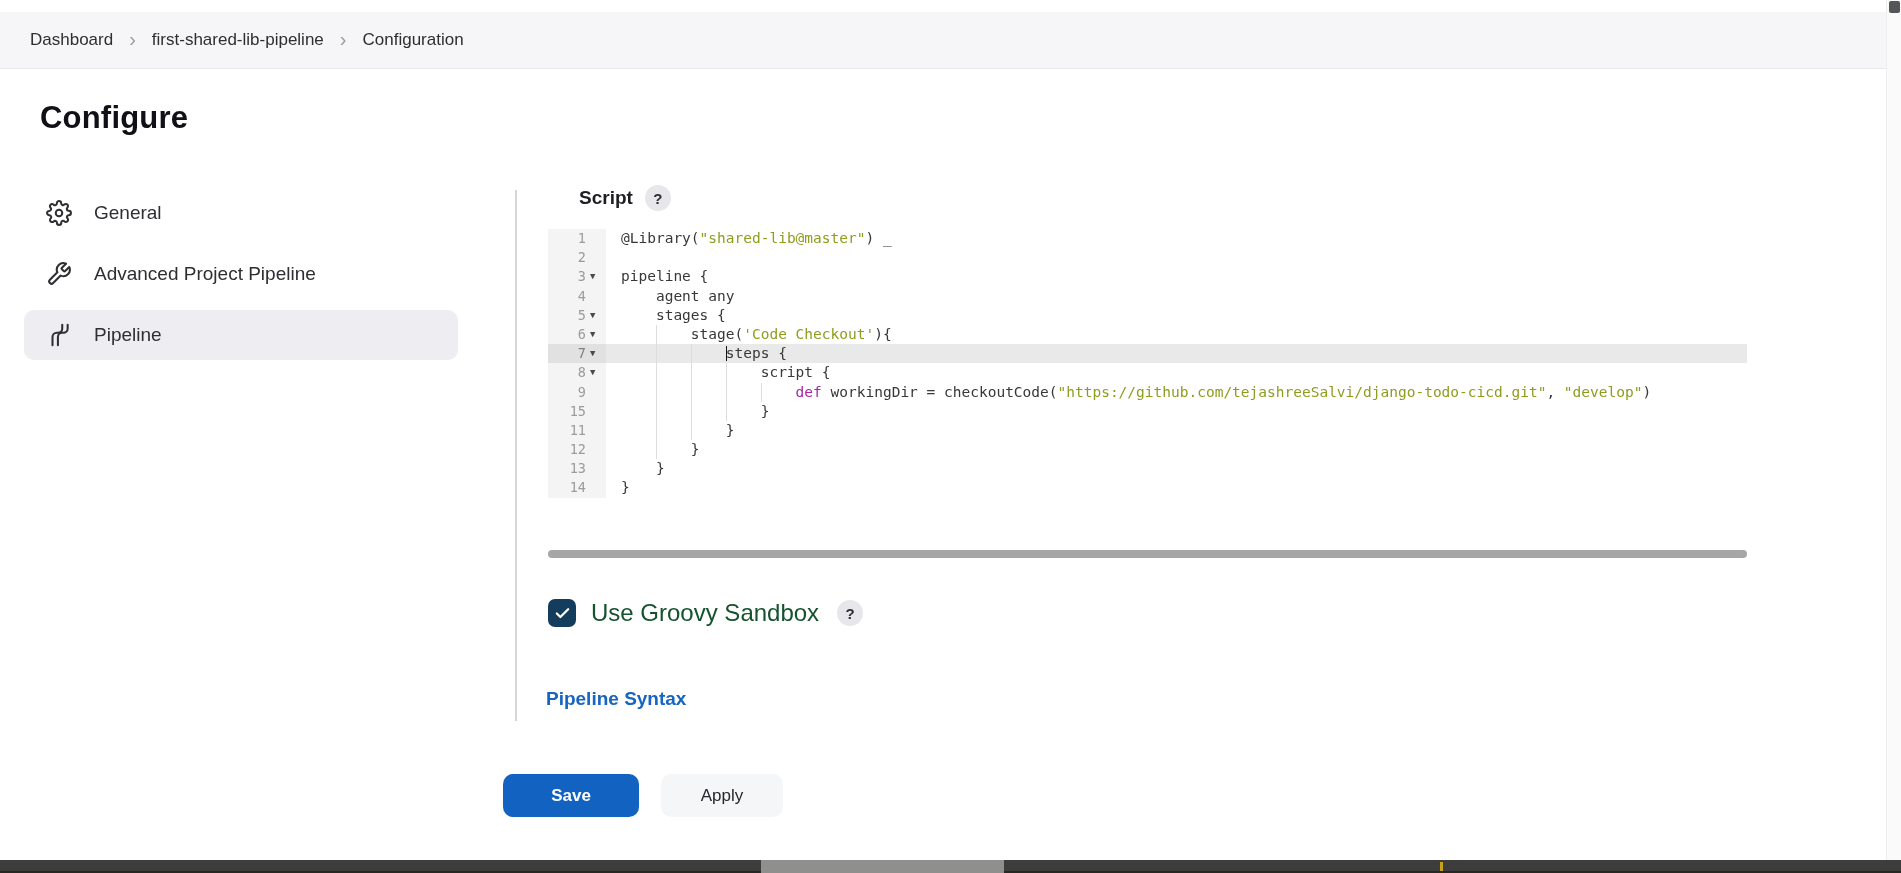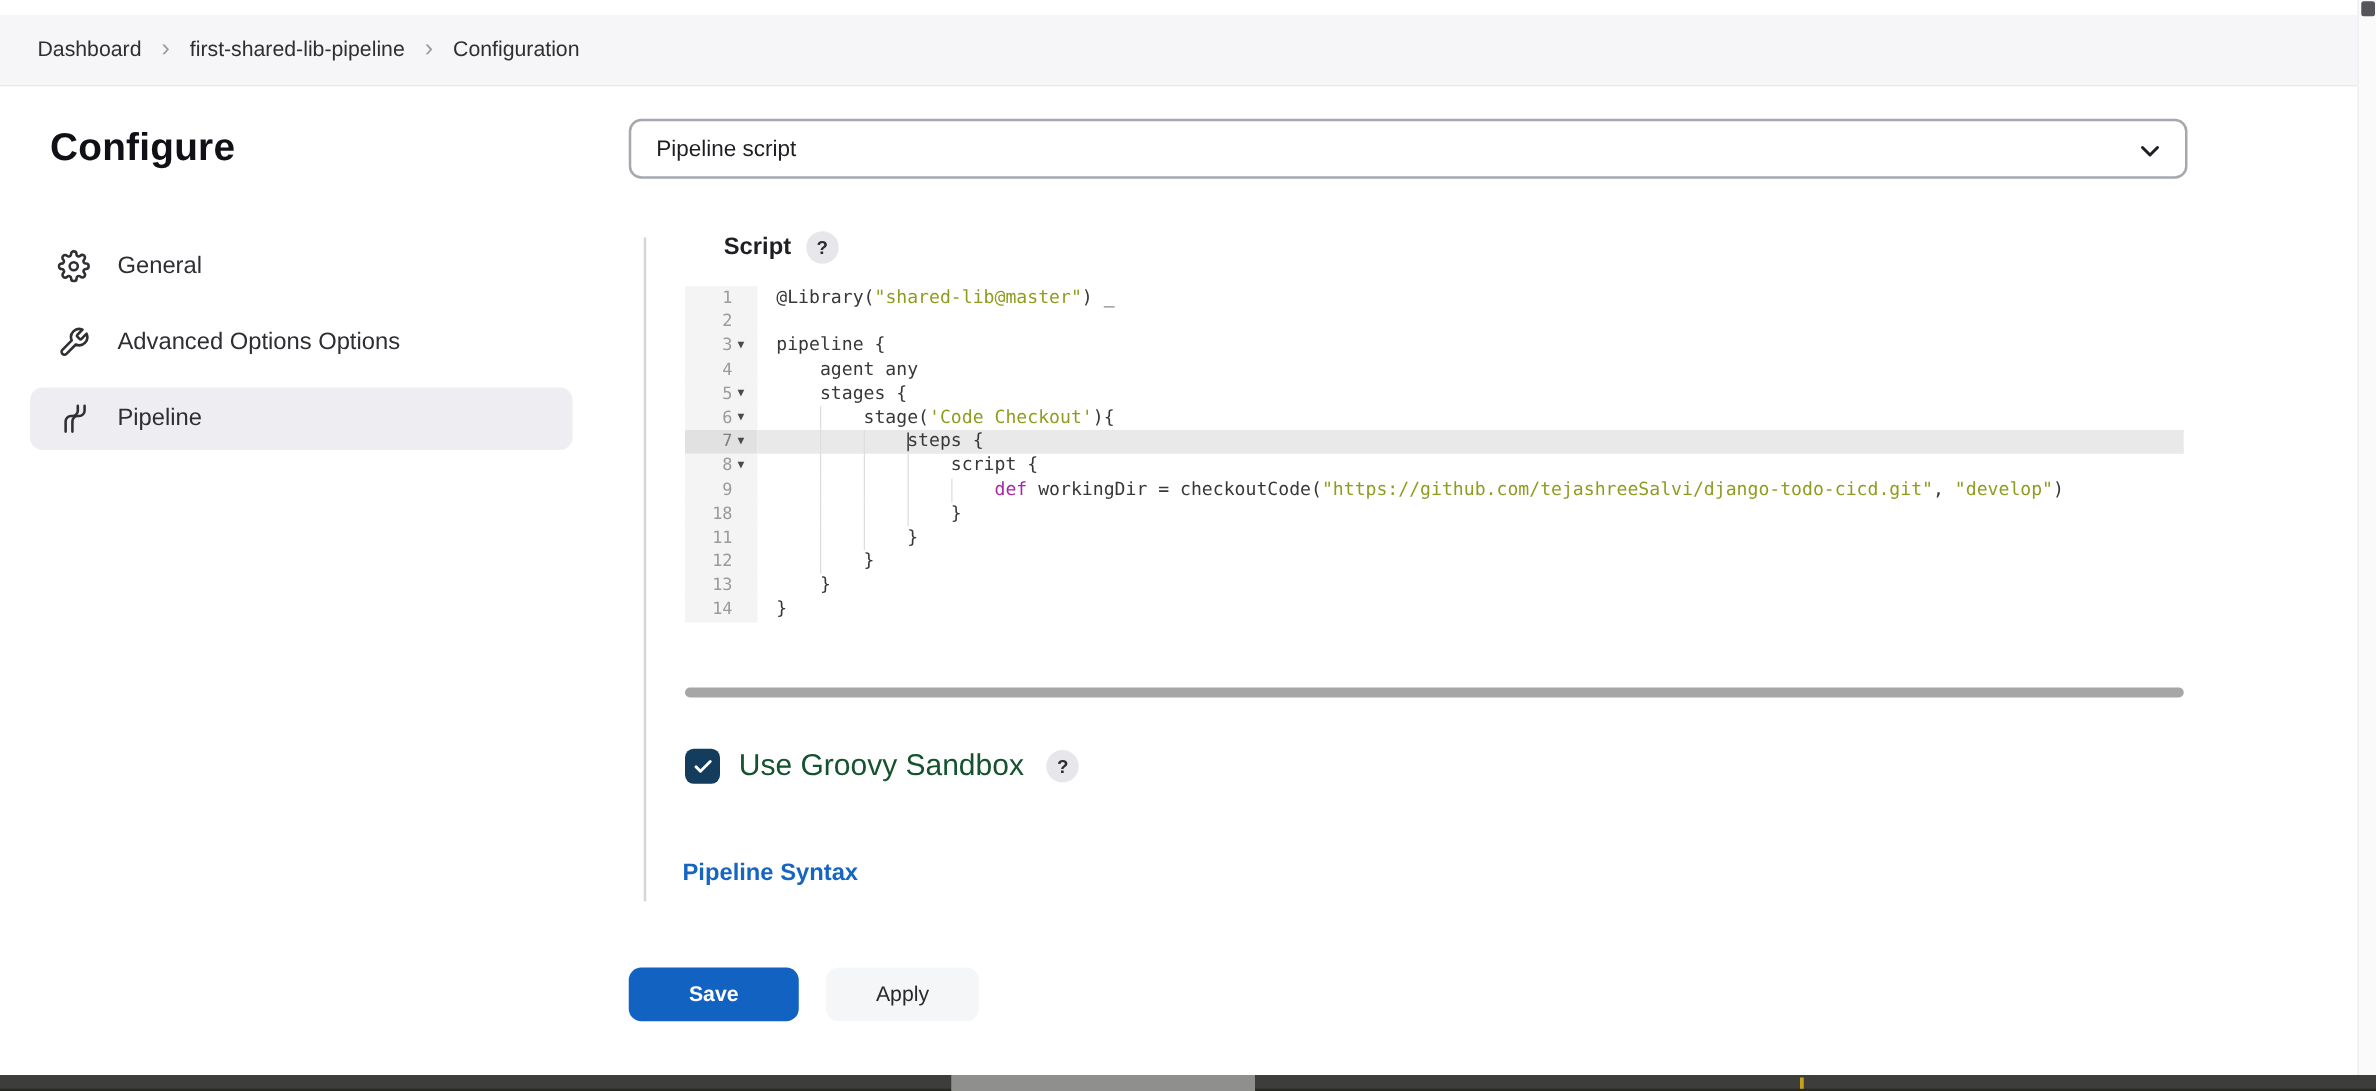--- a/index.html
+++ b/index.html
@@ -116,46 +116,38 @@
             </svg>
           </span>
           <span class="lbl">General</span>
         </div>
         <div class="side-item">
           <span class="icon">
             <svg viewBox="0 0 24 24">
               <path d="M14.7 6.3a1 1 0 0 0 0 1.4l1.6 1.6a1 1 0 0 0 1.4 0l3.77-3.77a6 6 0 0 1-7.94 7.94l-6.91 6.91a2.12 2.12 0 0 1-3-3l6.91-6.91a6 6 0 0 1 7.94-7.94l-3.76 3.76z"></path>
             </svg>
           </span>
-          <span class="lbl">Advanced Options Options</span>
+          <span class="lbl">Advanced Project Pipeline</span>
         </div>
         <div class="side-item selected">
           <span class="icon">
             <svg viewBox="0 0 24 24">
               <path d="M15 2.5 v3.5 a4 4 0 0 1 -4 4 h-1 a4 4 0 0 0 -4 4 v7.5"></path>
               <path d="M20 2.5 v3.5 a4 4 0 0 1 -4 4 h-1 a4 4 0 0 0 -4 4 v7.5"></path>
             </svg>
           </span>
           <span class="lbl">Pipeline</span>
         </div>
       </nav>
   </aside>
 
   <main class="main">
 
     <div class="def-label">Definition</div>
 
-    <div class="select">
-      <span class="val">Pipeline script</span>
-      <span class="chev">
-        <svg viewBox="0 0 24 24">
-            <polyline points="6 9 12 15 18 9"></polyline>
-          </svg>
-      </span>
-    </div>
 
     <section class="section">
       <div class="rule"></div>
 
       <div class="script-head">
         <span class="script-lbl">Script</span>
         <span class="help">?</span>
       </div>
 
       <div class="editor">
@@ -243,21 +235,21 @@
               <div class="code-cell">
                 <div class="guide" style="left: 49.92px;"></div>
                 <div class="guide" style="left: 84.84px;"></div>
                 <div class="guide" style="left: 119.76px;"></div>
                 <div class="guide" style="left: 154.68px;"></div>
                 <pre><span class="t-p">                    </span><span class="t-k">def</span><span class="t-p"> workingDir = checkoutCode(</span><span class="t-s">"https://github.com/tejashreeSalvi/django-todo-cicd.git"</span><span class="t-p">, </span><span class="t-s">"develop"</span><span class="t-p">)</span></pre>
               </div>
             </div>
             <div class="code-row">
               <div class="gutter-cell">
-                <span class="num">18</span>
+                <span class="num">15</span>
               </div>
               <div class="code-cell">
                 <div class="guide" style="left: 49.92px;"></div>
                 <div class="guide" style="left: 84.84px;"></div>
                 <div class="guide" style="left: 119.76px;"></div>
                 <pre><span class="t-p">                }</span></pre>
               </div>
             </div>
             <div class="code-row">
               <div class="gutter-cell">

